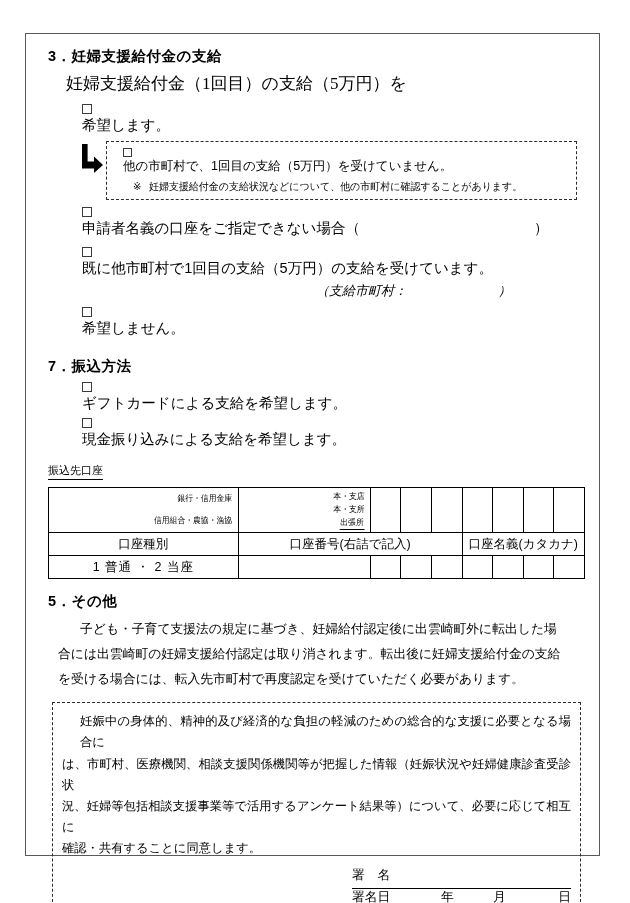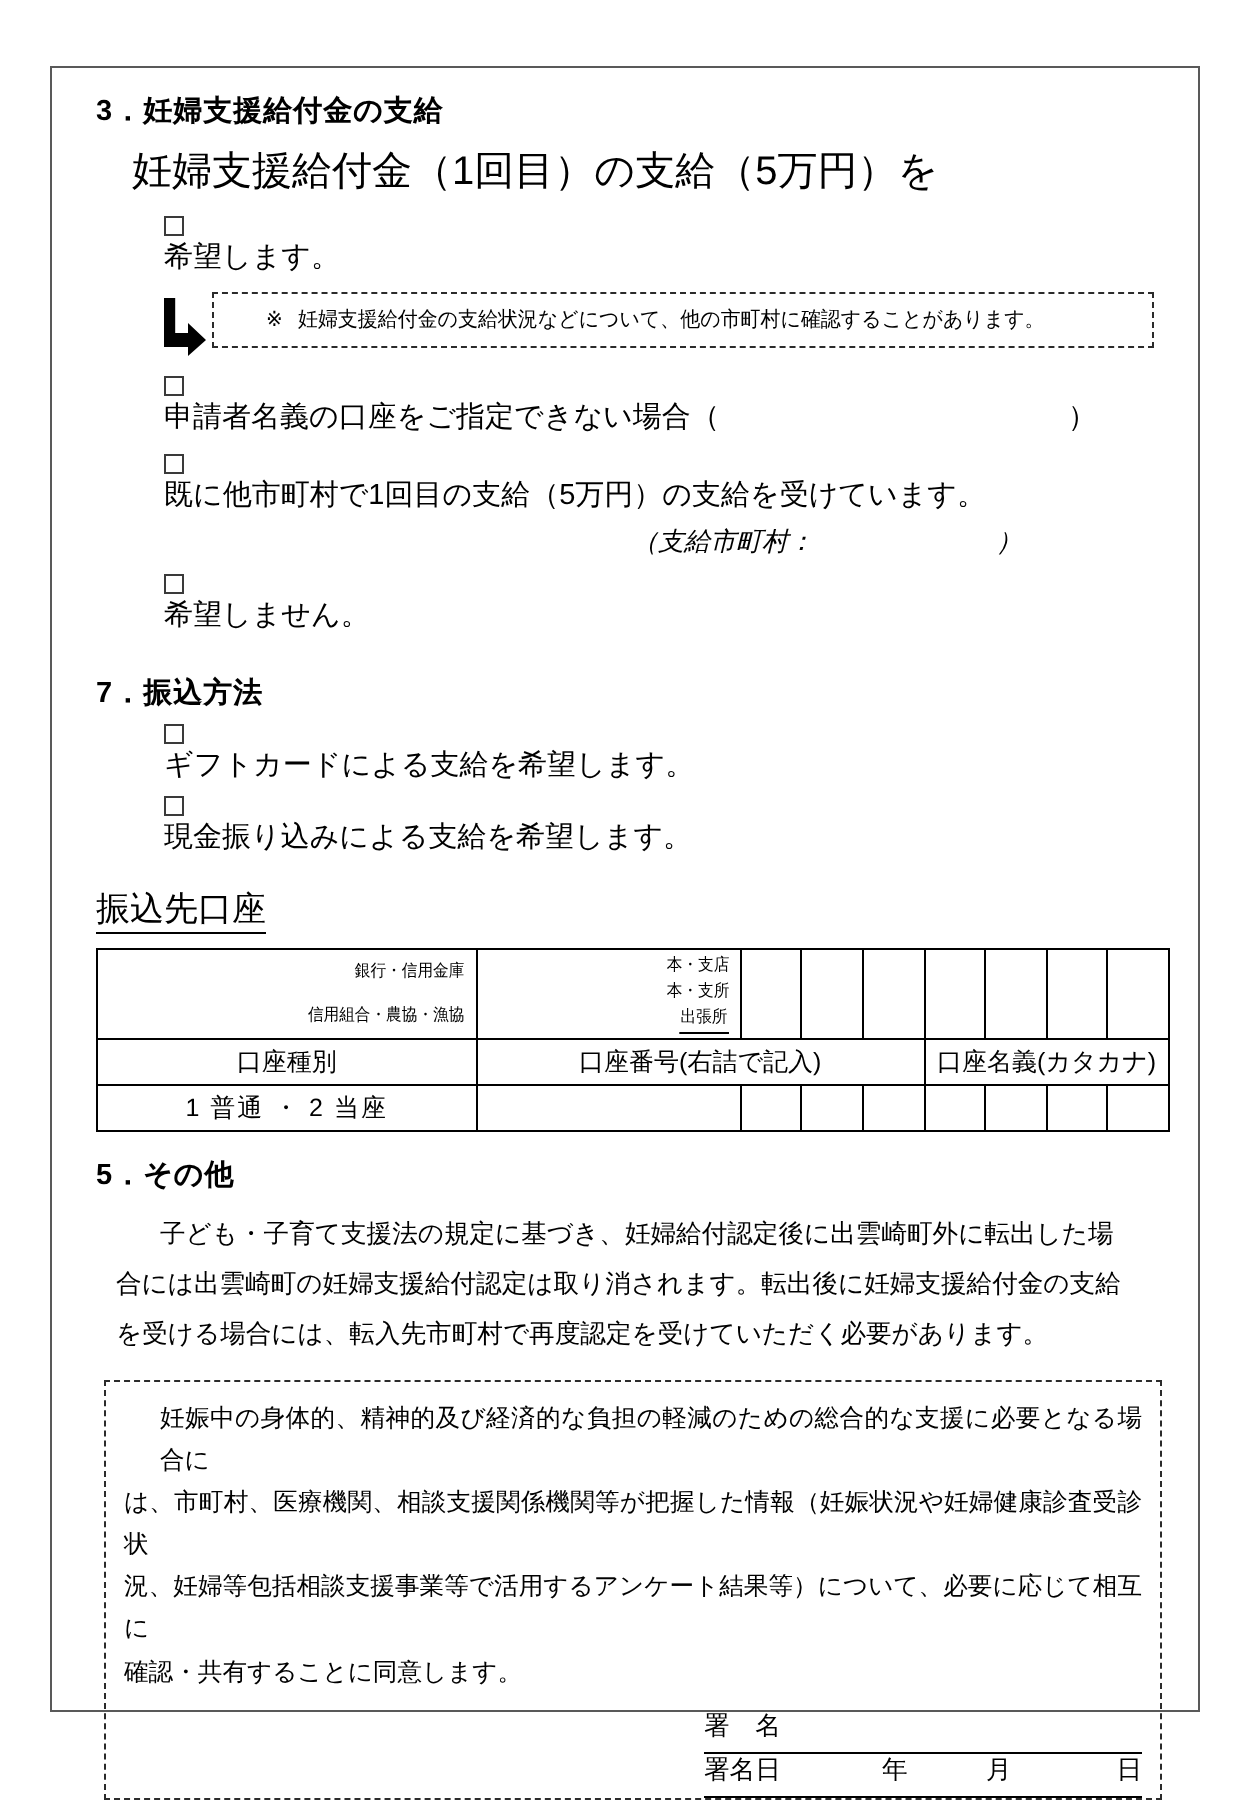--- a/index.html
+++ b/index.html
@@ -36,23 +36,24 @@
 
   
   .section-heading {
     font-weight: bold;
     font-size: 14.5px;
     letter-spacing: .5px;
     margin: 6px 0 7px 0;
     line-height: 1.2;
   }
   .lead-line {
-    font-size: 20px;
+    font-size: 17px;
     margin: 0 0 8px 18px;
     line-height: 1.45;
+    font-family: Liberation Serif, serif;
   }
 
   
   .cb-row {
     display: flex;
     align-items: baseline;
     font-size: 14.5px;
     margin: 0 0 9px 34px;
     line-height: 1.4;
     flex-direction: column;
@@ -114,21 +115,21 @@
     transform: scaleX(0.95);
     transform-origin: left center;
     margin-left: 16px;
     line-height: 1.3;
     white-space: pre;
   }
   .note-mark { margin-right: 8px; }
 
   
   .underline-label {
-    font-size: 17px;
+    font-size: 11px;
     margin: 6px 0 4px 0;
     display: inline-block;
     border-bottom: 1px solid #000;
     padding-bottom: 1px;
     line-height: 1.2;
     text-align: center;
   }
 
   
   table.bank {
@@ -217,20 +218,24 @@
     <div class="cb-row tight">
       <span class="cb"></span>
       <span class="cb-label">希望します。</span>
     </div>
 
     <div class="callout-wrap">
       <svg class="hook-arrow" viewBox="0 0 26 34">
         <path d="M4,2 L9.6,2 L9.6,19.5 L16,19.5 L16,14.5 L25,23 L16,31 L16,26.5 L4,26.5 Z" fill="#000"></path>
       </svg>
       <div class="callout">
+        <div class="cb-row">
+          <span class="cb"></span>
+          <span class="cb-label">他の市町村で、1回目の支給（5万円）を受けていません。</span>
+        </div>
         <div class="note-line">
           <span class="note-mark">※</span>
           <span>妊婦支援給付金の支給状況などについて、他の市町村に確認することがあります。</span>
         </div>
       </div>
     </div>
 
     <div class="cb-row">
       <span class="cb"></span>
       <span class="cb-label">申請者名義の口座をご指定できない場合（　　　　　　　　　　　　）</span>

